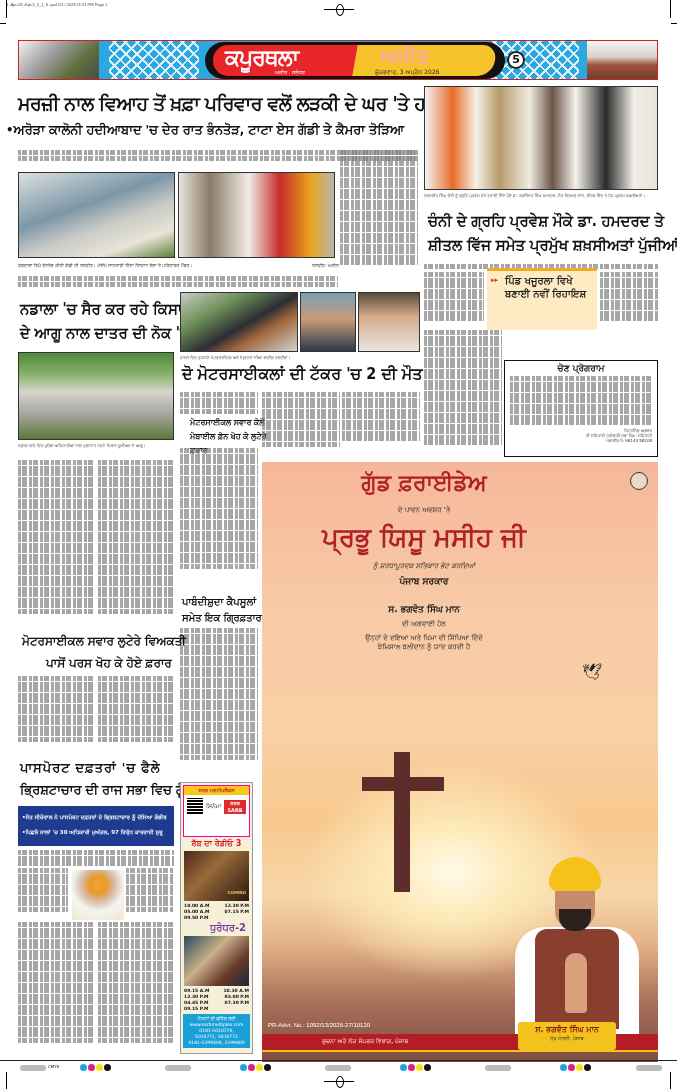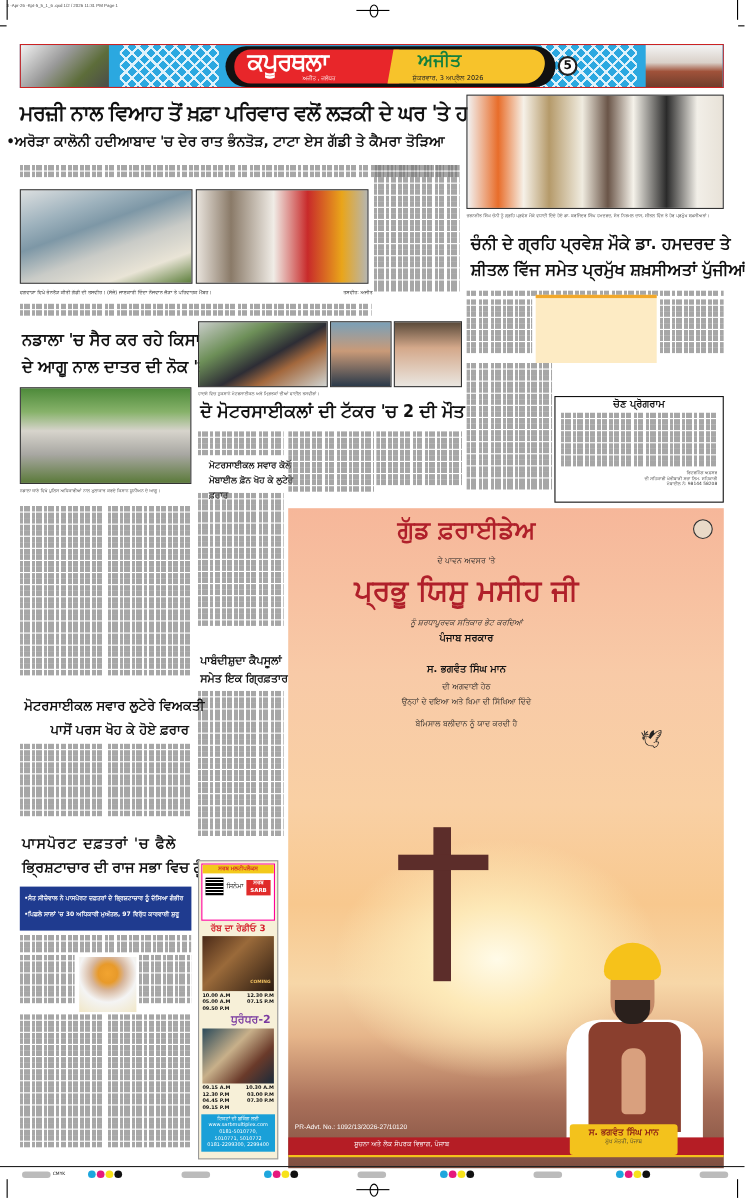--- a/index.html
+++ b/index.html
@@ -18,21 +18,21 @@
   .mh-pattern { position: absolute; top: 0; height: 40px; width: 90px;
     background: repeating-linear-gradient(45deg, transparent 0 6px, #fff 6px 8px),
                 repeating-linear-gradient(-45deg, transparent 0 6px, #fff 6px 8px); opacity: .85; }
   .mh-photo-left { position: absolute; left: 0; top: 0; width: 80px; height: 40px; background: linear-gradient(135deg,#f2f2f2,#9a9a9a 40%,#5d6d3a 70%,#4a4a4a); }
   .mh-photo-right { position: absolute; right: 0; top: 0; width: 70px; height: 40px; background: linear-gradient(180deg,#f4f4f4 0%,#d9d0c8 40%,#a0523a 60%,#6a3b2a 100%); }
   .mh-oval { position: absolute; left: 186px; top: 1px; width: 300px; height: 37px; border-radius: 20px; background: #111; overflow: hidden; }
   .mh-red { position: absolute; left: 8px; top: 3px; width: 150px; height: 31px; background: #e8262a; border-radius: 15px 0 0 15px; }
   .mh-yellow { position: absolute; left: 150px; top: 3px; width: 140px; height: 31px; background: #f7c32b; border-radius: 0 15px 15px 0; transform: skewX(-10deg); }
   .mh-title1 { position: absolute; left: 20px; top: 3px; font-family: "DejaVu Sans", sans-serif; font-weight: bold; font-size: 22px; color: #fff; letter-spacing: -1px; }
   .mh-sub1 { position: absolute; left: 70px; top: 27px; font-size: 5px; color: #fff; }
-  .mh-title2 { position: absolute; left: 175px; top: 3px; font-weight: bold; font-size: 16px; color: #15803d; }
+  .mh-title2 { position: absolute; left: 175px; top: 3px; font-weight: bold; font-size: 20px; color: #fca5a5; font-family: Liberation Serif, serif; }
   .mh-date { position: absolute; left: 170px; top: 26px; font-size: 6px; color: #222; }
   .mh-page { position: absolute; left: 488px; top: 10px; width: 18px; height: 18px; border-radius: 50%; background: #fff; border: 2px solid #222; font-weight: bold; font-size: 11px; text-align: center; line-height: 14px; color: #111; }
 
   .headline { font-family: "DejaVu Sans Condensed", "DejaVu Sans", sans-serif; font-weight: bold; color: #111; white-space: nowrap; }
   .h1 { left: 18px; top: 92px; font-size: 19px; letter-spacing: -0.5px; }
   .h1sub { left: 6px; top: 122px; font-size: 13px; }
 
   .body-col { font-size: 3.5px; line-height: 5px; color: #555; overflow: hidden; }
   .body-col .ln { height: 5px; margin-bottom: 0.5px; background: repeating-linear-gradient(90deg,#777 0 3px,transparent 3px 4px,#777 4px 9px,transparent 9px 11px); opacity: .65; }
   .photo { overflow: hidden; }
@@ -66,21 +66,21 @@
   .ad-text { position: absolute; left: 0; width: 324px; text-align: center; }
   .ad-t1 { top: 8px; font-size: 22px; font-weight: bold; color: #b0202a; }
   .ad-t2 { top: 44px; font-size: 7px; color: #222; }
   .ad-t3 { top: 60px; font-size: 26px; font-weight: bold; color: #b0202a; }
   .ad-t4 { top: 100px; font-size: 7px; color: #222; font-style: italic; }
   .ad-t5 { top: 114px; font-size: 9px; font-weight: bold; color: #111; }
   .ad-t6 { top: 128px; font-size: 9px; font-weight: bold; color: #111; }
   .ad-t7 { top: 142px; font-size: 9px; font-weight: bold; color: #111; }
   .ad-t8 { top: 158px; font-size: 7px; color: #222; }
   .ad-t9 { top: 172px; font-size: 7px; color: #222; }
-  .ad-t10 { top: 192px; font-size: 7px; color: #222; text-align: center; }
+  .ad-t10 { top: 181px; font-size: 7px; color: #222; text-align: center; }
   .ad-emblem { position: absolute; right: 10px; top: 10px; width: 18px; height: 18px; border-radius: 50%; border: 1.5px solid #333; background: #e9d9c7; }
   .ad-cross-v { position: absolute; left: 132px; top: 290px; width: 16px; height: 140px; background: #5c2d2a; }
   .ad-cross-h { position: absolute; left: 100px; top: 315px; width: 82px; height: 14px; background: #5c2d2a; }
   .ad-bird { position: absolute; left: 320px; top: 200px; font-size: 16px; color: #222; }
   .ad-cm { position: absolute; left: 245px; top: 395px; width: 140px; height: 200px; }
   .cm-turban { position: absolute; left: 42px; top: 0; width: 52px; height: 34px; background: #f6c21a; border-radius: 26px 26px 8px 8px; }
   .cm-face { position: absolute; left: 48px; top: 26px; width: 40px; height: 46px; background: #c58b6a; border-radius: 10px 10px 18px 18px; }
   .cm-beard { position: absolute; left: 52px; top: 52px; width: 32px; height: 22px; background: #2a201c; border-radius: 0 0 14px 14px; }
   .cm-body { position: absolute; left: 8px; top: 70px; width: 124px; height: 110px; background: #fff; border-radius: 30px 30px 0 0; }
   .cm-vest { position: absolute; left: 28px; top: 72px; width: 84px; height: 100px; background: #8a3f2e; border-radius: 12px 12px 0 0; }
@@ -174,20 +174,21 @@
     <div class="ln"></div>
     <div class="ln"></div>
     <div class="ln"></div>
     <div class="ln"></div>
     <div class="ln"></div>
     <div class="ln"></div>
     <div class="ln"></div>
     <div class="ln"></div>
 </div>
 <div class="abs box-bullet" style="left:487px;top:268px;width:110px;height:62px;">
+  <div class="bullet-item">ਪਿੰਡ ਖਜੂਰਲਾ ਵਿਖੇ ਬਣਾਈ ਨਵੀਂ ਰਿਹਾਇਸ਼</div>
 </div>
 <div class="abs body-col" style="left:600px;top:272px;width:58px;height:56px;">
   <div class="ln"></div>
     <div class="ln"></div>
     <div class="ln"></div>
     <div class="ln"></div>
     <div class="ln"></div>
     <div class="ln"></div>
     <div class="ln"></div>
     <div class="ln"></div>

